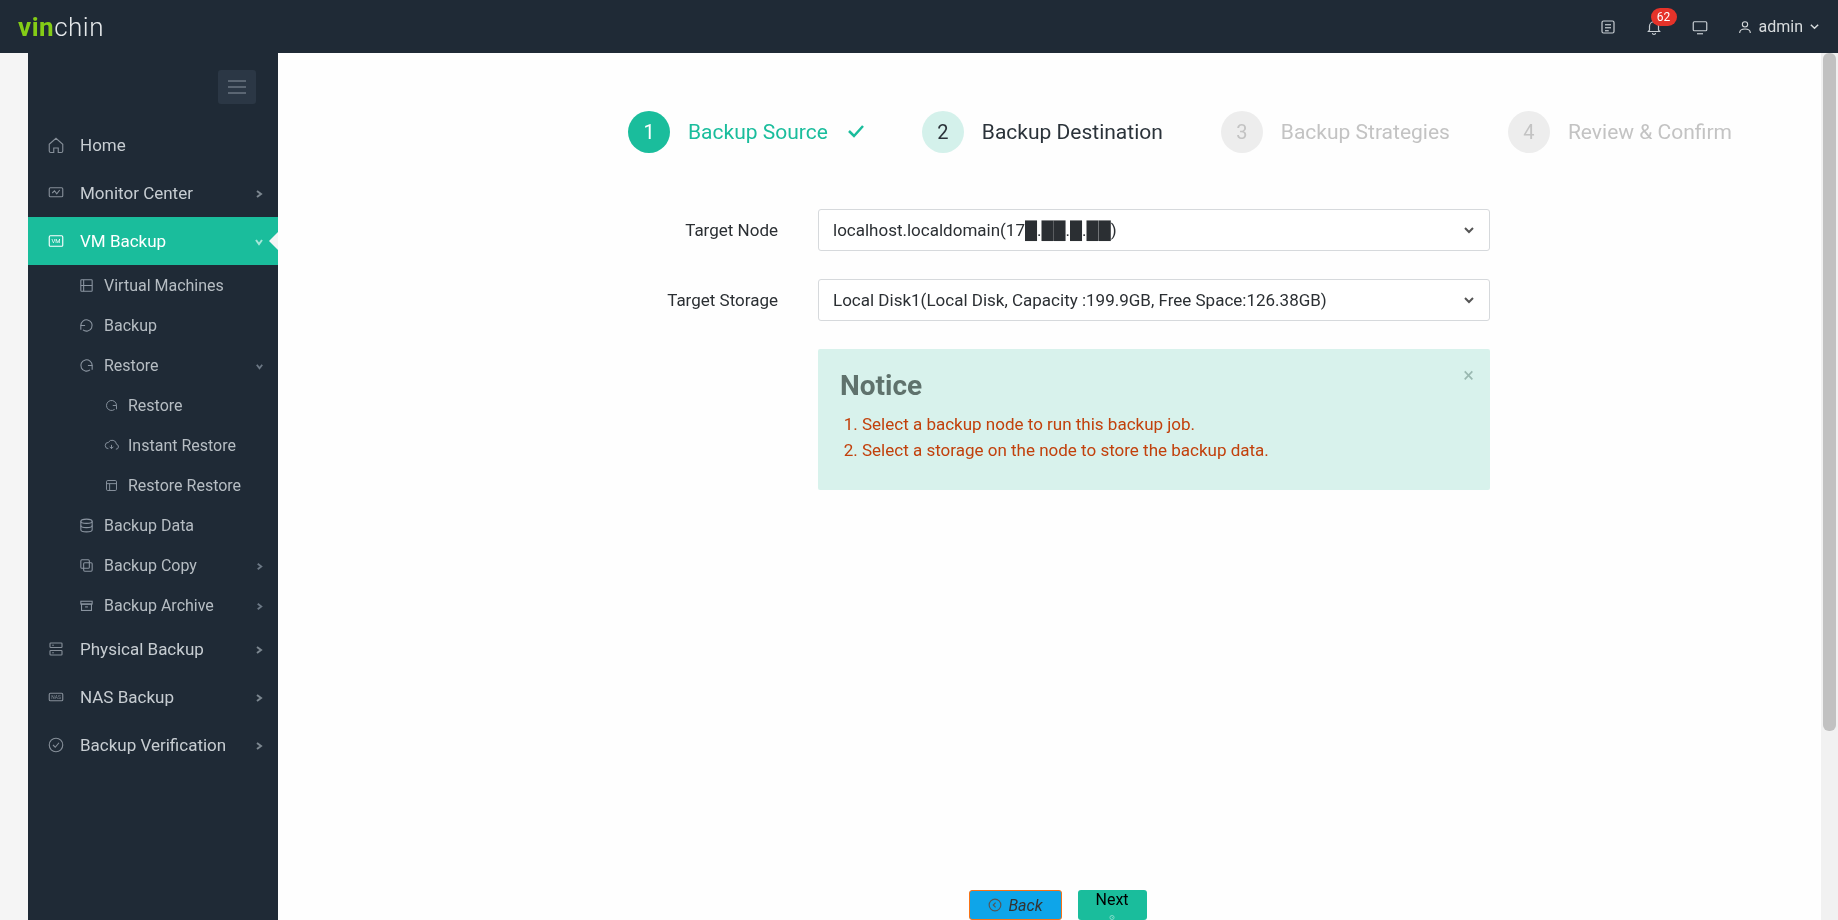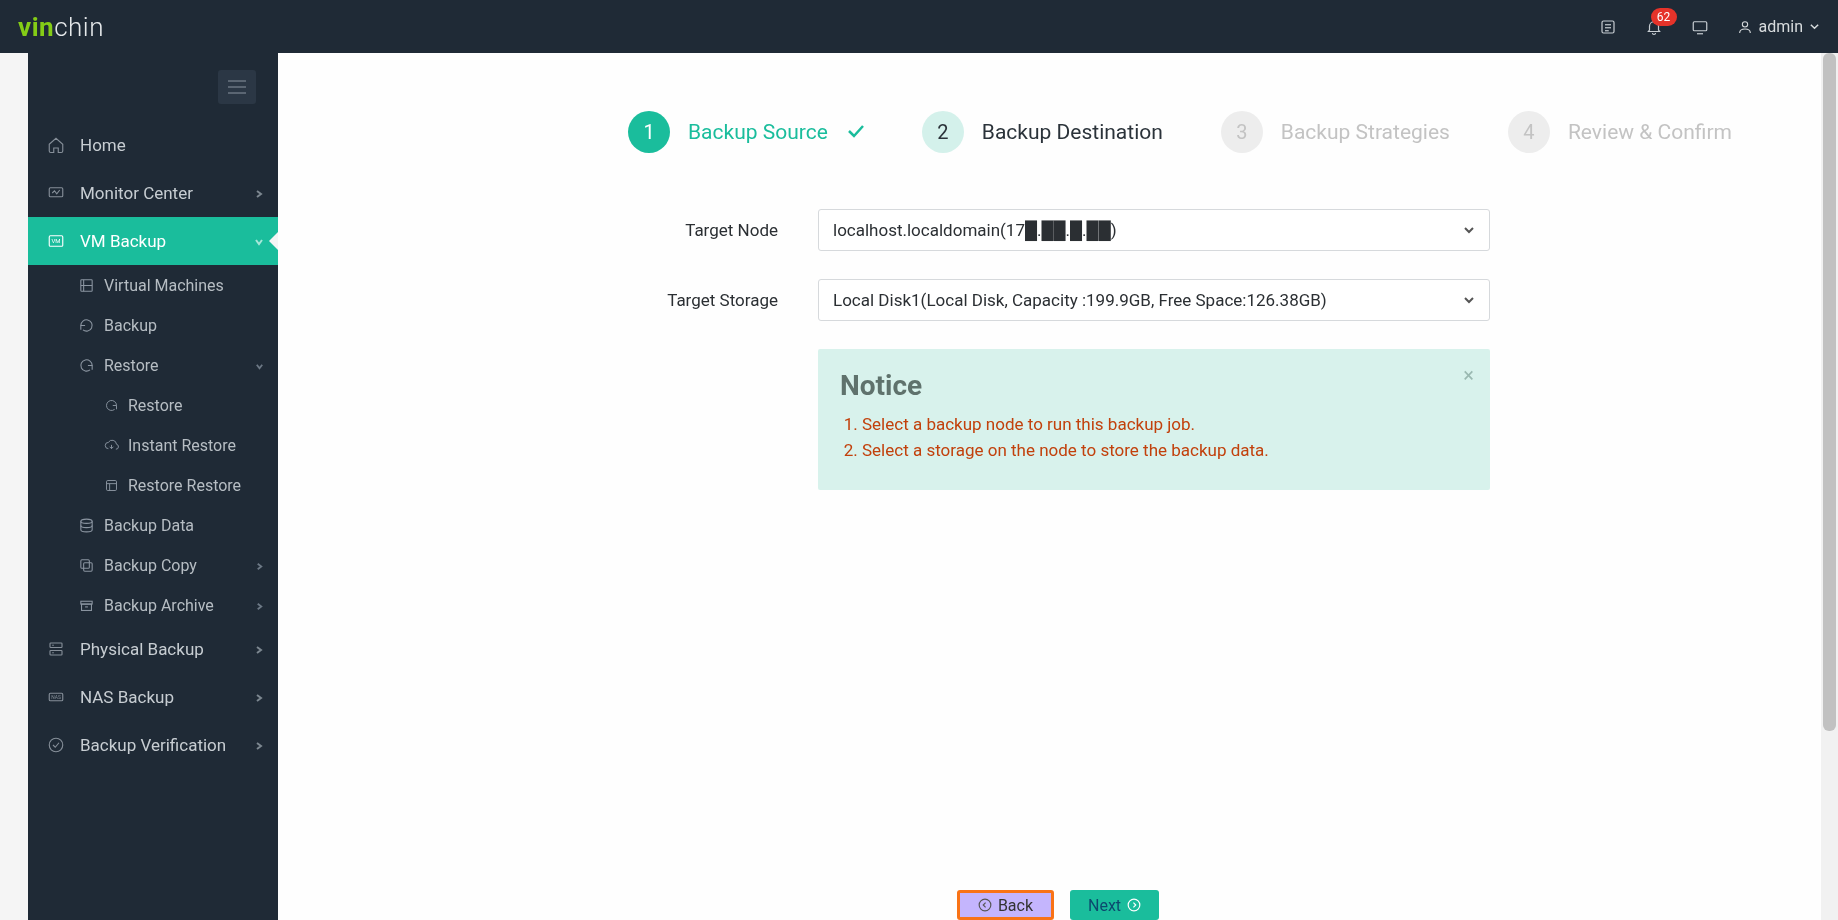--- a/index.html
+++ b/index.html
@@ -71,22 +71,22 @@
     .select .arrow svg {width:12px; height:12px; stroke:#555; fill:none; stroke-width:2;}
     
     .notice {margin-left:540px; width:672px; background:#d8f2ec; border-radius:2px; padding:20px 22px 24px; position:relative;}
     .notice-title {font-size:28px; font-weight:700; color:#5f726c; margin-bottom:12px;}
     .notice-list {list-style:decimal; padding-left:22px; color:#c2410c; font-size:17px;}
     .notice-list li {margin-bottom:6px;}
     .notice-close {position:absolute; top:14px; right:16px; color:#9ab9b1; font-size:20px;}
     
     .footer {position:absolute; bottom:0; left:0; right:0; display:flex; justify-content:center; gap:16px; padding-bottom:0;}
     .btn {height:30px; padding:0 18px; border-radius:3px; font-size:16px; display:flex; align-items:center; gap:6px;}
-    .btn-back {background:#c4b5fd; border:3px solid #f97316; color:#333;}
-    .btn-next {background:#1abd9c; color:#0c4a6e;}
+    .btn-back {background:#0ea5e9; border:1px solid #f97316; color:#333;font-style:italic;}
+    .btn-next {background:#1abd9c; color:#000000;flex-direction:column;}
     .btn svg {width:14px; height:14px;}
     
     .right-scroll {position:fixed; right:0; top:53px; bottom:0; width:17px; background:#f1f1f1;}
     .right-scroll-thumb {position:absolute; left:2px; right:2px; top:0; height:678px; background:#c1c1c1; border-radius:6px;}
   </style>
 </head>
 <body>
 
 <div class="topbar">
   <div class="logo">

